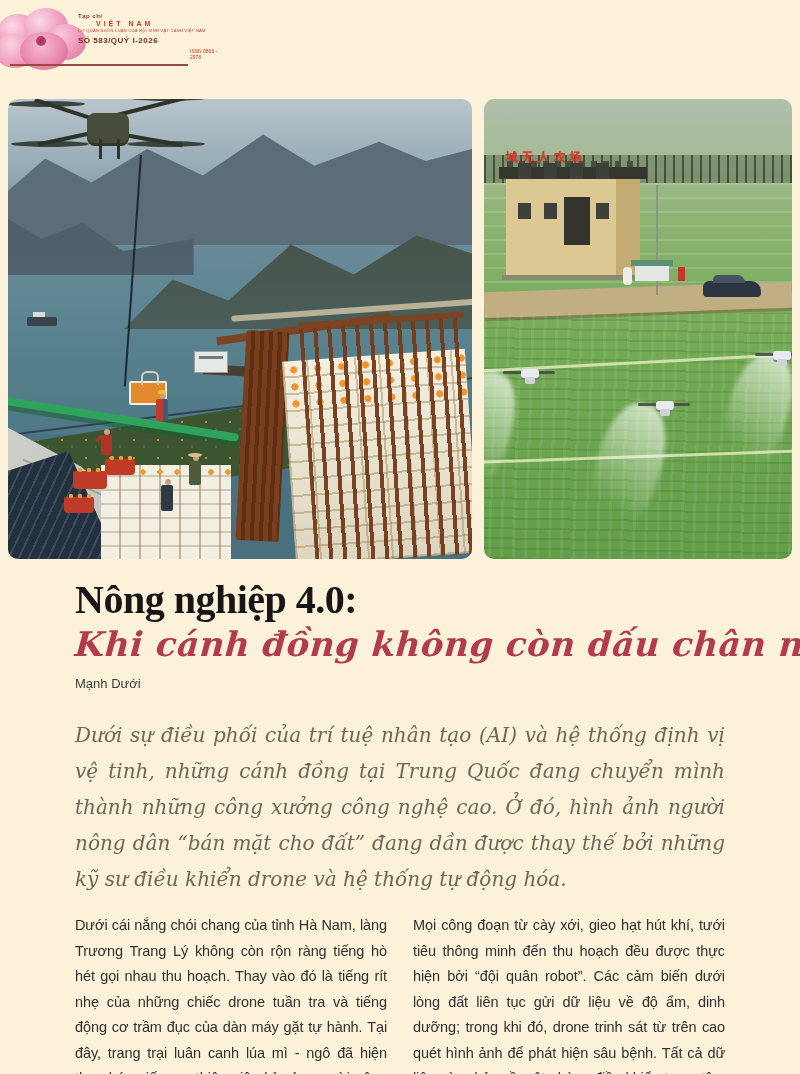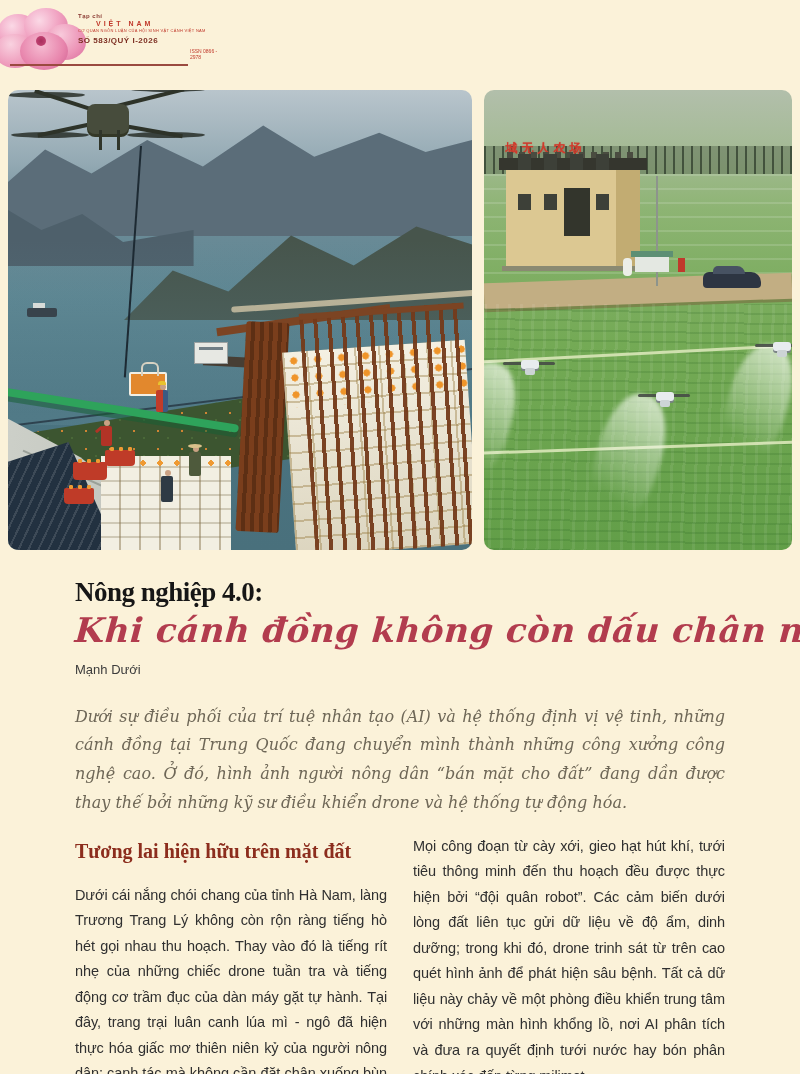--- a/index.html
+++ b/index.html
@@ -27,21 +27,21 @@
   .logo-tagline { font-size:6px; color:#8a3a32; font-weight:bold; letter-spacing:.5px; }
   .logo-country { font-size:7px; color:#c0392b; font-weight:bold; letter-spacing:3px; margin:1px 0 0 18px; }
   .logo-title   { font-family:"DejaVu Serif", serif; font-style:italic; font-weight:bold;
                   font-size:23px; line-height:24px; color:#c0392b; letter-spacing:-1px; }
   .logo-org     { font-size:4px; color:#c0392b; letter-spacing:.3px; white-space:nowrap; margin-top:1px; }
   .logo-issn    { position:absolute; left:112px; top:35px; font-size:5px; color:#c0392b; }
   .logo-issue   { font-size:8px; font-weight:bold; color:#7c2e22; letter-spacing:.5px; margin-top:3px; }
 
   
   .photos-row { position:absolute; left:8px; top:88px; width:784px; height:460px; }
-  .photo { position:absolute; top:2px; height:460px; border-radius:10px; overflow:hidden; }
+  .photo { position:absolute; top:11px; height:460px; border-radius:10px; overflow:hidden; }
   .photo * { position:absolute; }
   .photo-left  { left:0; width:464px; background:linear-gradient(180deg,#b9c5cc 0%,#93a9b3 16%,#6c8b97 28%,#5e8793 45%,#527b88 62%,#4a7380 70%,#49707c 100%); }
   .photo-right { left:476px; width:308px; }
 
   
   .lp-ridge-far { left:0; top:26px; width:100%; height:120px; background:#5b6d79;
     clip-path:polygon(0 55%,8% 28%,18% 48%,30% 20%,42% 42%,55% 8%,66% 34%,80% 14%,90% 30%,100% 20%,100% 100%,0 100%); }
   .lp-ridge-left { left:0; top:96px; width:40%; height:80px; background:#4e606b;
     clip-path:polygon(0 30%,18% 55%,40% 35%,62% 70%,100% 55%,100% 100%,0 100%); }
   .lp-headland { left:25%; top:100px; width:75%; height:130px; background:#47554c;
@@ -171,27 +171,27 @@
   .rpd2 { left:52%; top:300px; }
   .rpd3 { left:90%; top:250px; }
   .rp-mist { background:linear-gradient(200deg, rgba(250,253,245,.75), rgba(250,253,245,0) 80%);
     border-radius:45%; filter:blur(2px); transform:rotate(16deg); transform-origin:top right; }
   .rpm1 { left:-6%;  top:282px; width:60px; height:120px; }
   .rpm2 { left:42%; top:314px; width:64px; height:130px; }
   .rpm3 { left:84%; top:264px; width:60px; height:120px; }
 
   
   .article { position:absolute; left:75px; top:578px; width:650px; }
-  .kicker { font-family:"Liberation Serif", serif; font-weight:bold; font-size:27px;
+  .kicker { font-family:"Liberation Serif", serif; font-weight:bold; font-size:40px;
     letter-spacing:-.5px; color:#161616; line-height:1.1; }
   .script-head { font-family:"DejaVu Serif", serif; font-style:italic; font-weight:bold;
     font-size:34px; color:#b23c4e; margin-top:2px; letter-spacing:.5px; transform:skewX(-4deg);
     transform-origin:left; white-space:nowrap; }
   .author { font-size:13px; color:#3c3c3c; margin-top:12px; }
-  .lede { font-family:"DejaVu Serif", serif; font-style:italic; font-size:16px; color:#6e6757;
+  .lede { font-family:"DejaVu Serif", serif; font-style:italic; font-size:20px; color:#6e6757;
     line-height:1.8; text-align:justify; margin-top:26px; }
   .columns { display:flex; gap:26px; margin-top:16px; }
   .col { width:312px; }
   .section-heading { font-family:"Liberation Serif", serif; font-weight:bold; font-size:20px;
     color:#8c2d1d; margin:6px 0 20px 0; }
   .body-par { font-size:14.5px; color:#303030; line-height:1.76; text-align:justify;
     letter-spacing:-.1px; }
 </style>
 </head>
 <body>
@@ -314,21 +314,20 @@
 
   </div>
 
   <section class="article">
     <h1 class="kicker">Nông nghiệp 4.0:</h1>
     <div class="script-head">Khi cánh đồng không còn dấu chân người</div>
     <div class="author">Mạnh Dưới</div>
     <p class="lede">Dưới sự điều phối của trí tuệ nhân tạo (AI) và hệ thống định vị vệ tinh, những cánh đồng tại Trung Quốc đang chuyển mình thành những công xưởng công nghệ cao. Ở đó, hình ảnh người nông dân “bán mặt cho đất” đang dần được thay thế bởi những kỹ sư điều khiển drone và hệ thống tự động hóa.</p>
     <div class="columns">
       <div class="col">
-        <h2 class="section-heading">Tương lai hiện hữu trên mặt đất</h2>
         <p class="body-par">Dưới cái nắng chói chang của tỉnh Hà Nam, làng Trương Trang Lý không còn rộn ràng tiếng hò hét gọi nhau thu hoạch. Thay vào đó là tiếng rít nhẹ của những chiếc drone tuần tra và tiếng động cơ trầm đục của dàn máy gặt tự hành. Tại đây, trang trại luân canh lúa mì - ngô đã hiện thực hóa giấc mơ thiên niên kỷ của người nông dân: canh tác mà không cần đặt chân xuống bùn đất.</p>
       </div>
       <div class="col">
         <p class="body-par">Mọi công đoạn từ cày xới, gieo hạt hút khí, tưới tiêu thông minh đến thu hoạch đều được thực hiện bởi “đội quân robot”. Các cảm biến dưới lòng đất liên tục gửi dữ liệu về độ ẩm, dinh dưỡng; trong khi đó, drone trinh sát từ trên cao quét hình ảnh để phát hiện sâu bệnh. Tất cả dữ liệu này chảy về một phòng điều khiển trung tâm với những màn hình khổng lồ, nơi AI phân tích và đưa ra quyết định tưới nước hay bón phân chính xác đến từng milimet.</p>
       </div>
     </div>
   </section>
 
 </div>
 

